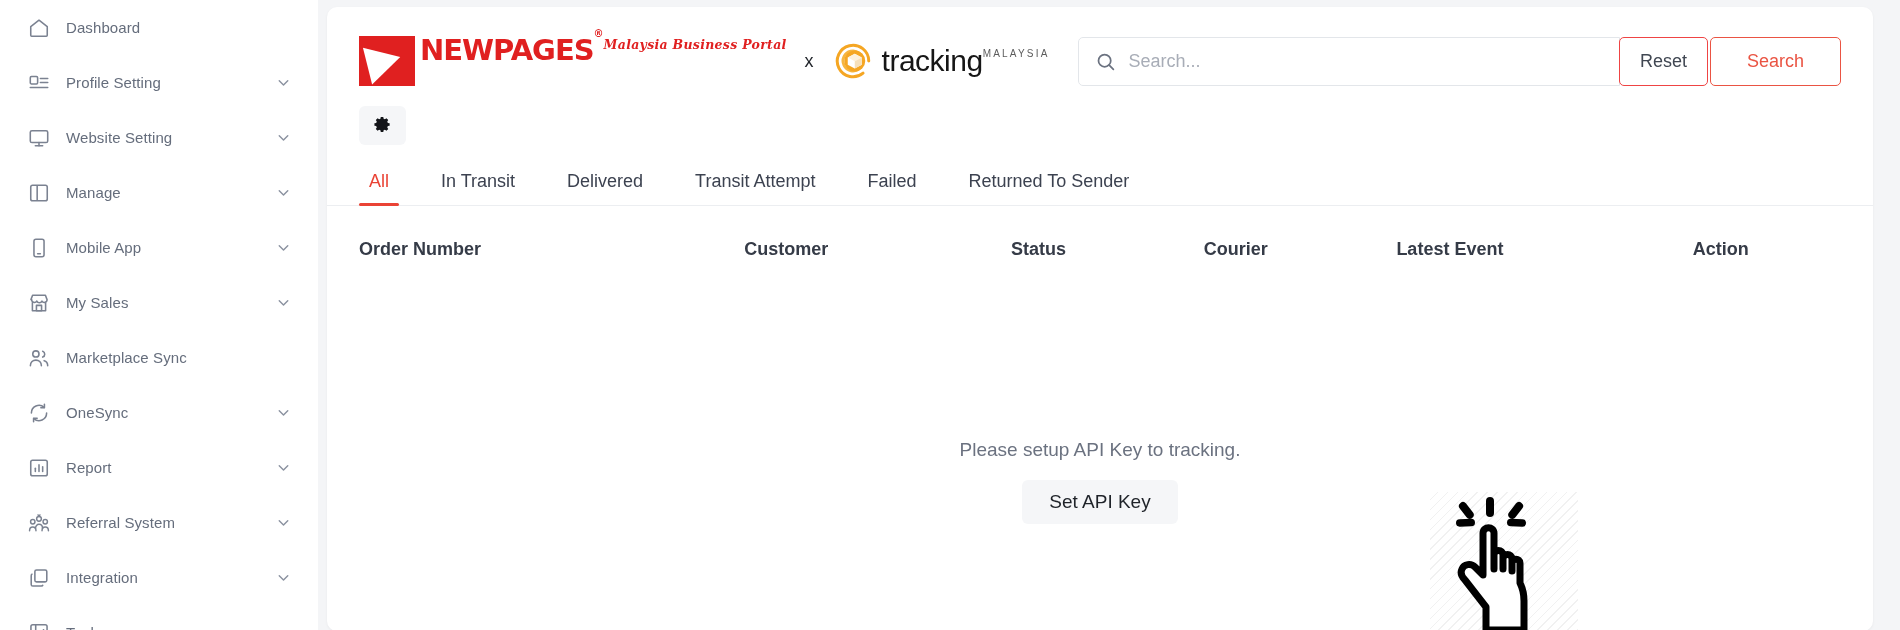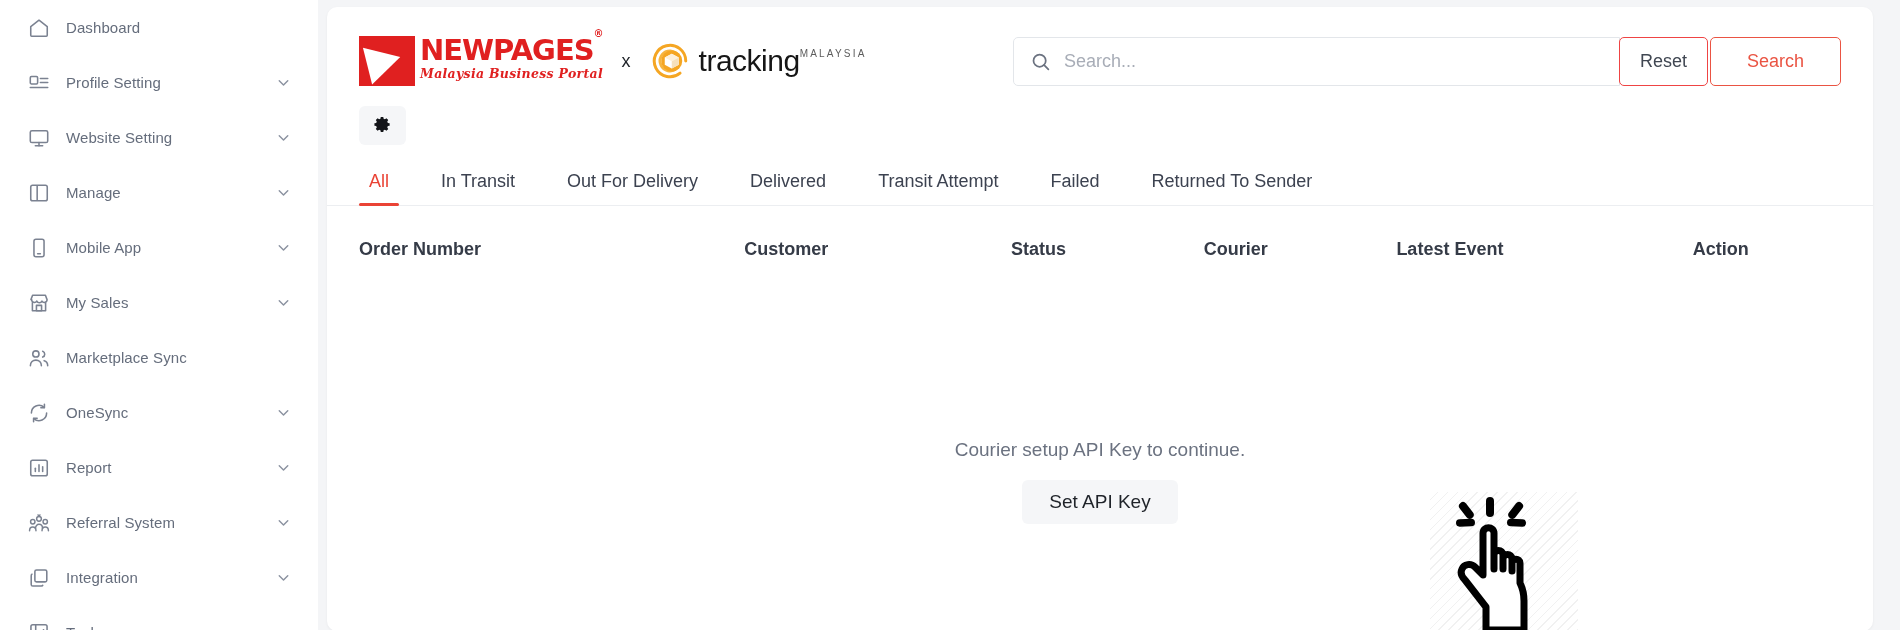--- a/index.html
+++ b/index.html
@@ -121,21 +121,21 @@
   .np-mark::after {
     content: "";
     position: absolute;
     left: 8px; top: 7px;
     width: 0; height: 0;
     border-left: 34px solid #ffffff;
     border-top: 18px solid transparent;
     border-bottom: 20px solid transparent;
     transform: rotate(-14deg);
   }
-  .np-text { display: flex; flex-direction: column; justify-content: flex-start; height: 50px; }
+  .np-text { display: flex; flex-direction: row; justify-content: flex-end; height: 50px; }
   .np-name {
     font-family: "DejaVu Sans", sans-serif;
     font-weight: 700;
     font-size: 29px;
     letter-spacing: -1px;
     color: #e02020;
     line-height: 1;
     position: relative;
   }
   .np-reg {
@@ -606,21 +606,20 @@
               <path d="M12 8.2a3.8 3.8 0 1 0 0 7.6 3.8 3.8 0 0 0 0-7.6zm0 5.9a2.1 2.1 0 1 1 0-4.2 2.1 2.1 0 0 1 0 4.2z"></path>
               <path d="M21 13.6v-3.2l-2.3-.4a7 7 0 0 0-.7-1.7l1.3-1.9-2.3-2.3-1.9 1.3a7 7 0 0 0-1.7-.7L13 2.4h-3.2l-.4 2.3a7 7 0 0 0-1.7.7L5.8 4.1 3.5 6.4l1.3 1.9a7 7 0 0 0-.7 1.7l-2.3.4v3.2l2.3.4c.17.6.4 1.17.7 1.7l-1.3 1.9 2.3 2.3 1.9-1.3c.53.3 1.1.53 1.7.7l.4 2.3H13l.4-2.3c.6-.17 1.17-.4 1.7-.7l1.9 1.3 2.3-2.3-1.3-1.9c.3-.53.53-1.1.7-1.7l2.3-.4z"></path>
             </svg>
           </span>
         </button>
       </div>
 
       <div class="tabs" id="tabs">
           <div class="tab active">All</div>
           <div class="tab">In Transit</div>
-          <div class="tab">Out For Delivery</div>
           <div class="tab">Delivered</div>
           <div class="tab">Transit Attempt</div>
           <div class="tab">Failed</div>
           <div class="tab">Returned To Sender</div>
         </div>
 
       <div class="table-wrap">
         <table class="order-table">
           <thead>
             <tr>
@@ -630,21 +629,21 @@
               <th class="col-courier">Courier</th>
               <th class="col-event">Latest Event</th>
               <th class="col-action">Action</th>
             </tr>
           </thead>
           <tbody id="table-body"></tbody>
         </table>
       </div>
 
       <div class="empty-state">
-        <div class="empty-msg">Courier setup API Key to continue.</div>
+        <div class="empty-msg">Please setup API Key to tracking.</div>
         <button class="empty-btn">Set API Key</button>
       </div>
 
     </div>
 
     <div class="click-overlay"></div>
 
     <svg class="cursor-click" viewBox="0 0 100 133">
       <g fill="#000000">
         <rect x="44" y="0" width="8" height="20" rx="4"></rect>

